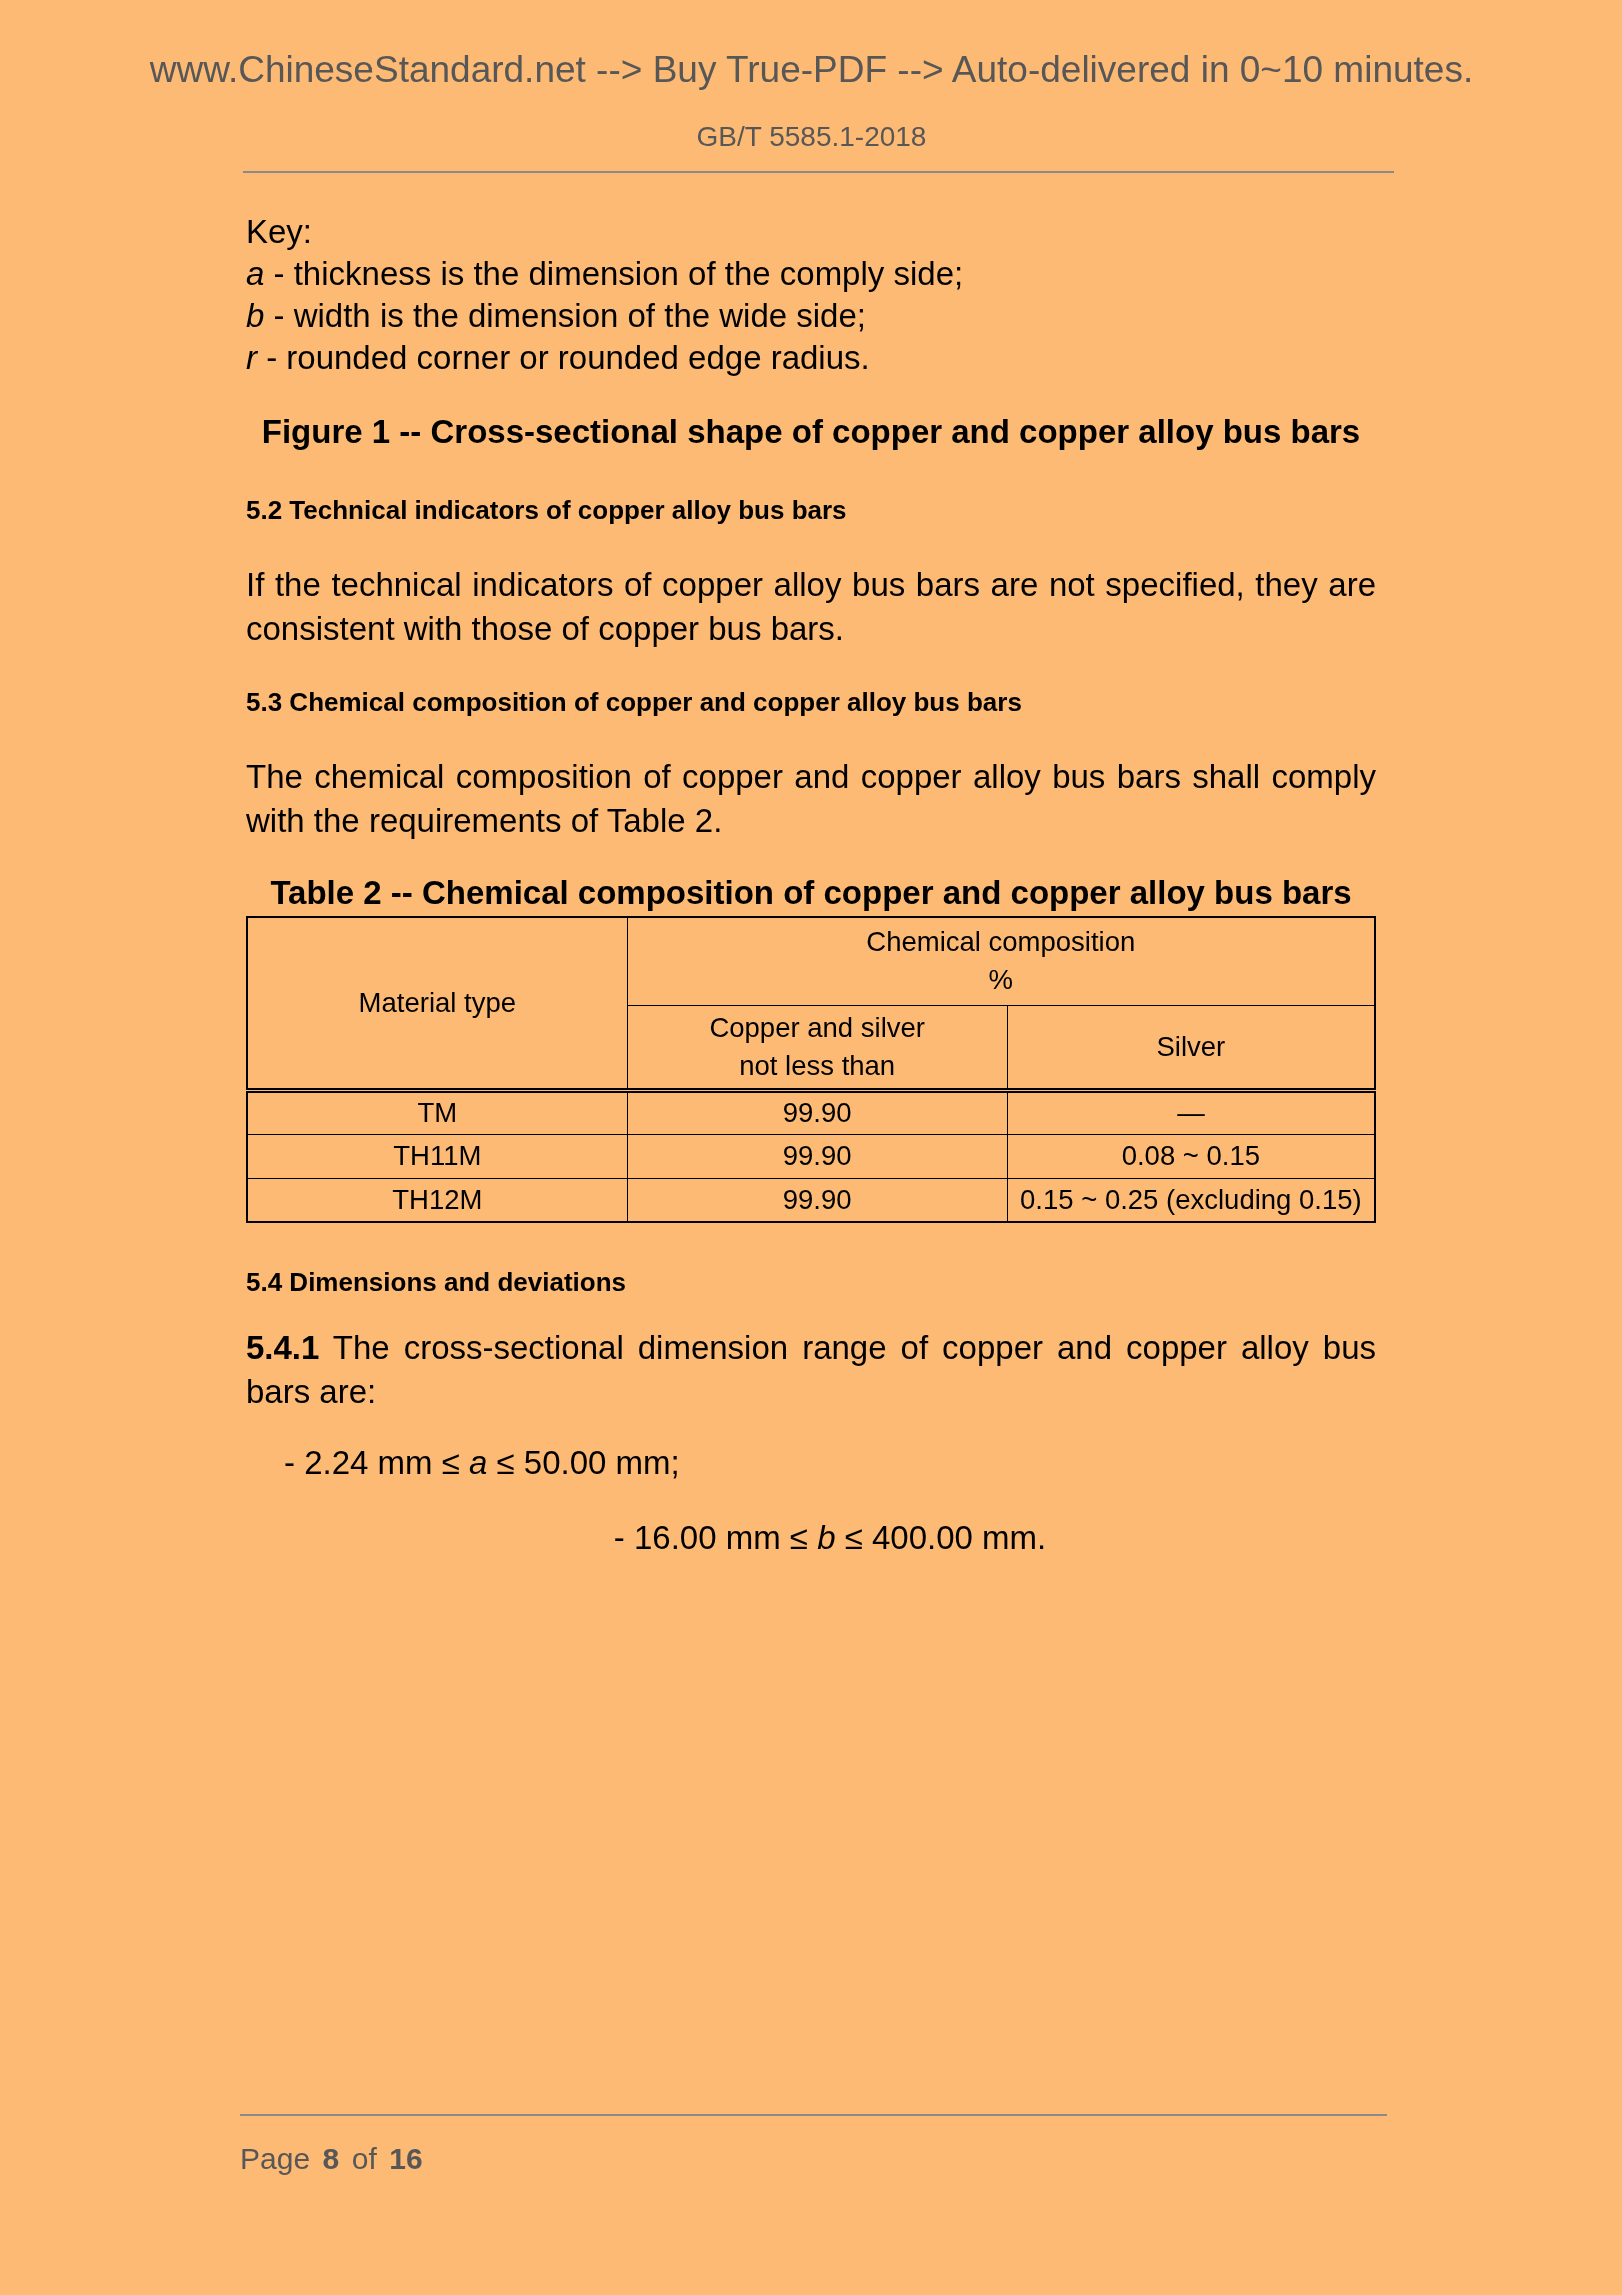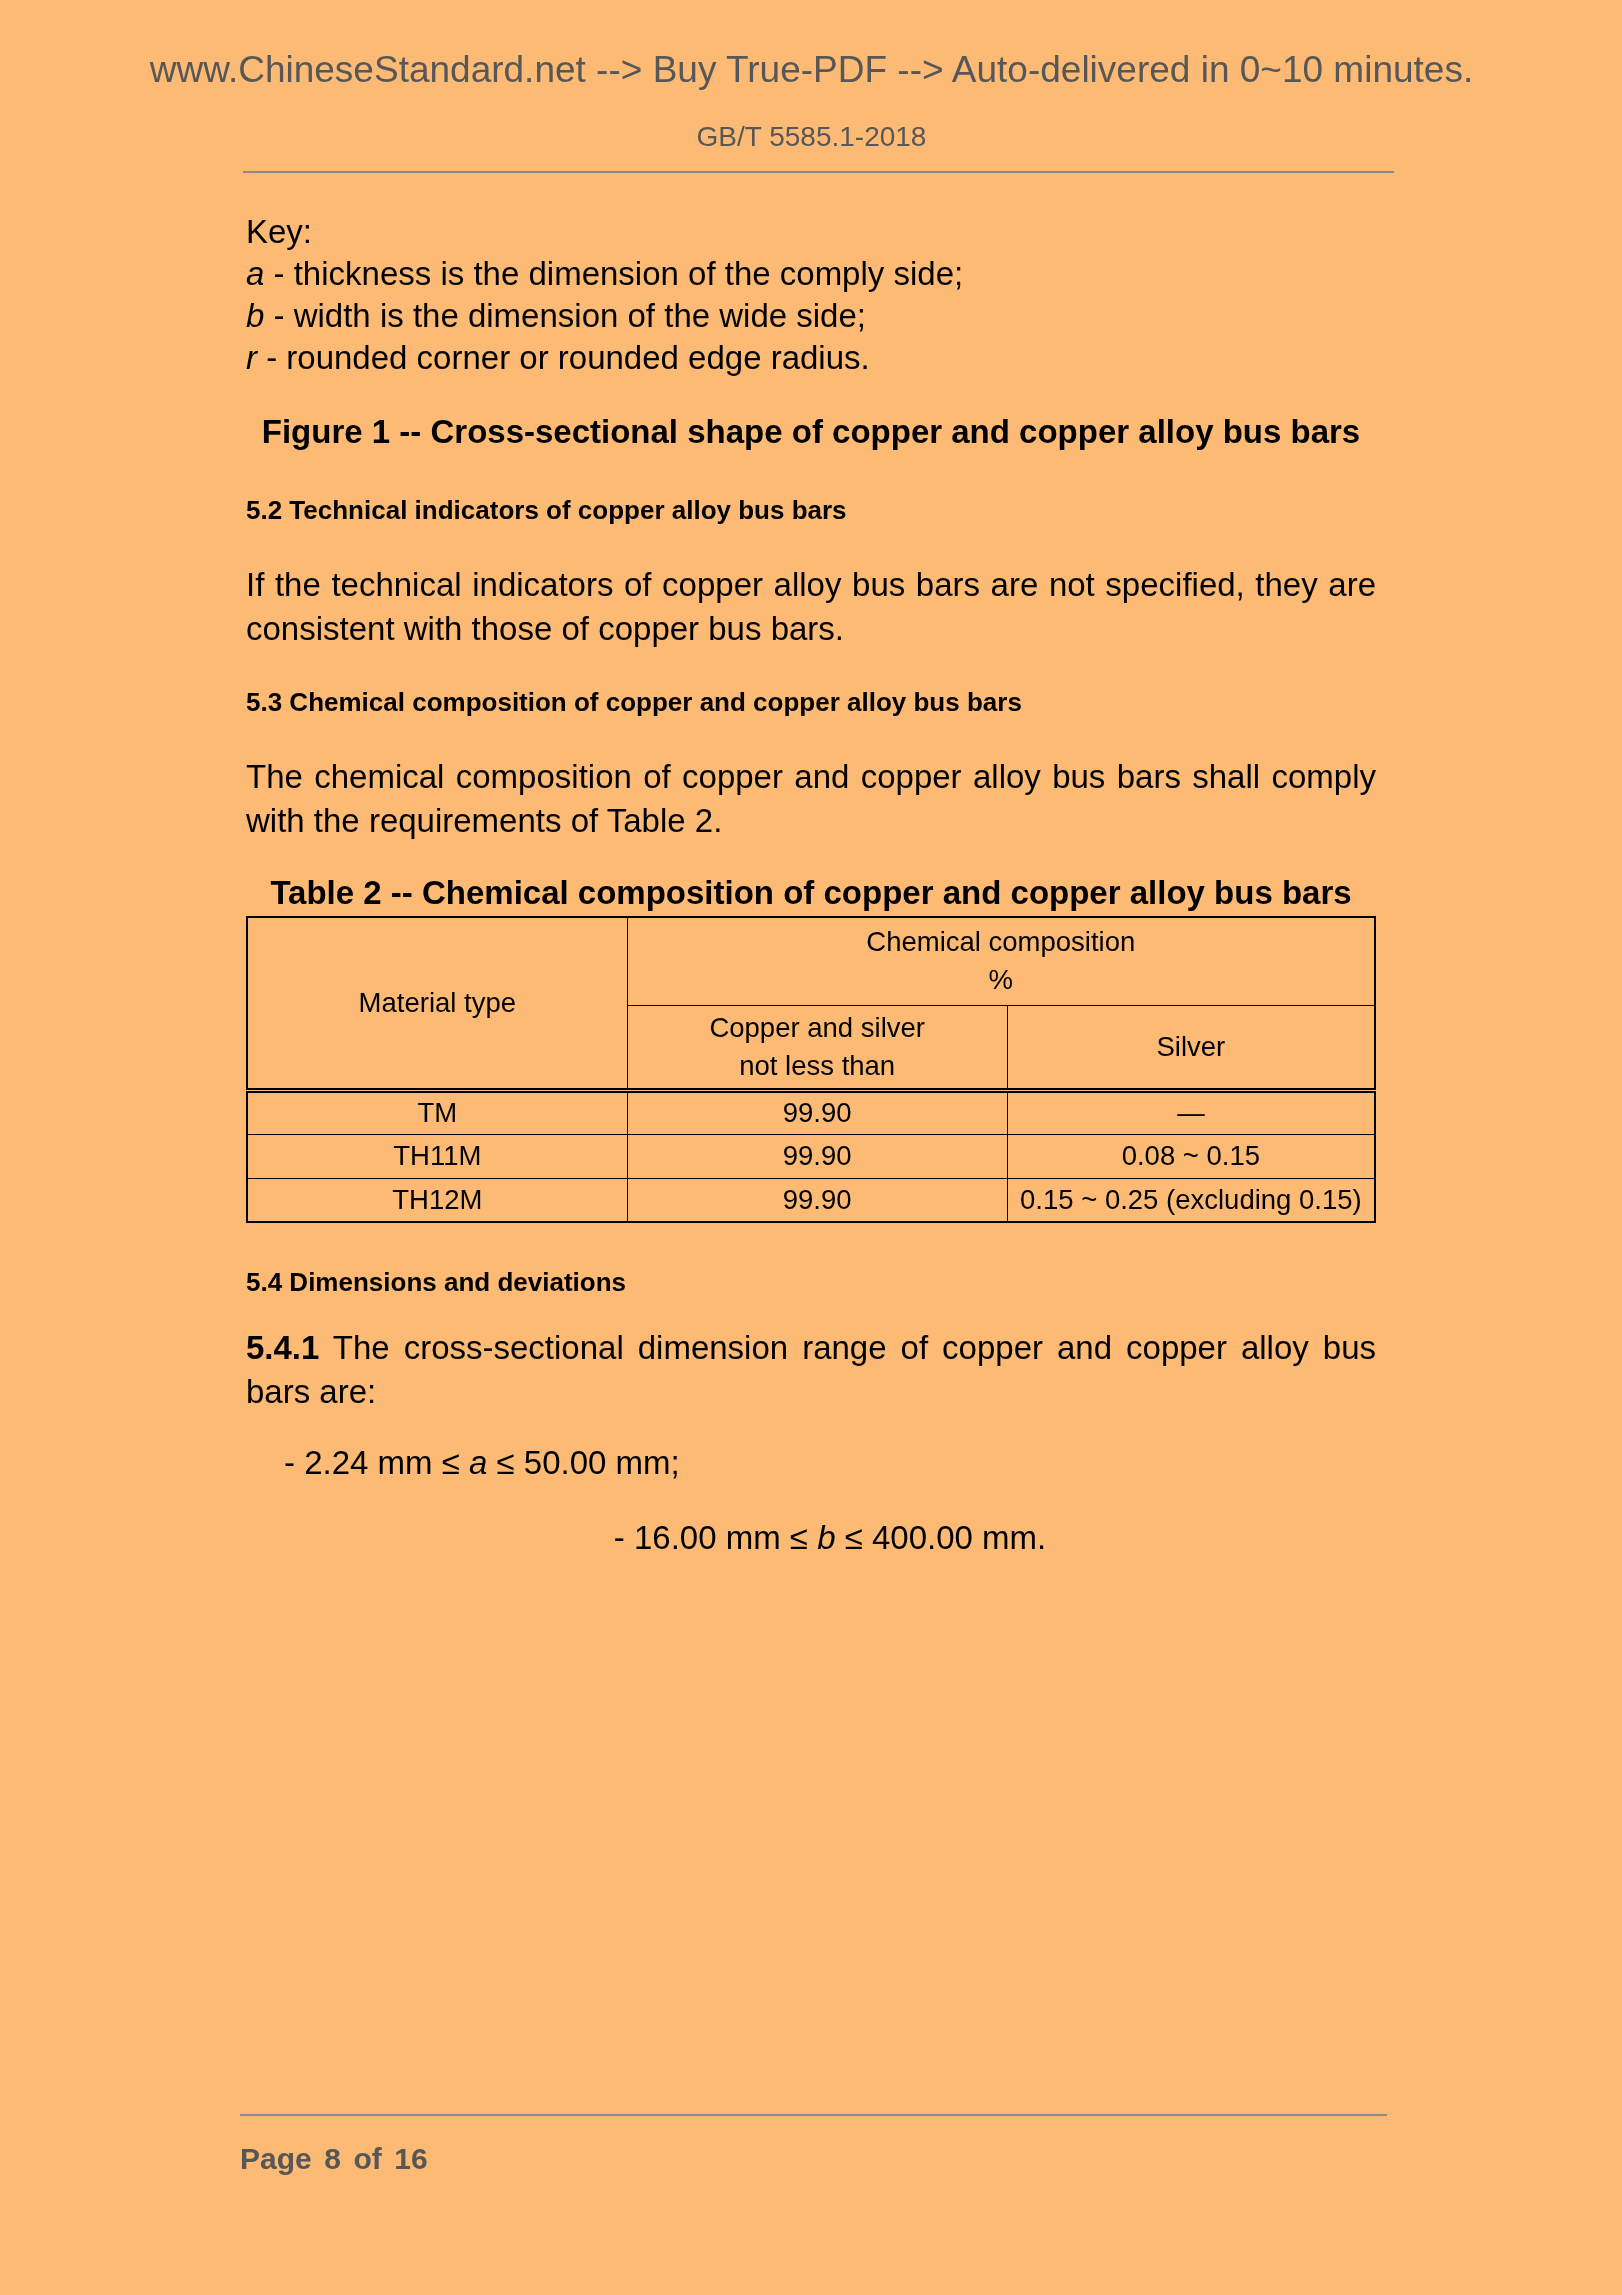--- a/index.html
+++ b/index.html
@@ -59,21 +59,21 @@
   .t2 tr.dr1 td{ border-top:5px double #000;text-align:center; }
   
   .footer{ position:absolute; left:240px; top:2114px; width:1147px; }
   .footer-rule{ border-top:2.5px solid #8a8a8a; height:0; }
   .footer-row{
     display:flex; justify-content:space-between; align-items:baseline;
     margin-top:25px; padding-right:98px;
     font-size:30px; color:#575757; line-height:1.2;
   }
   .f-link{ color:#575757; text-decoration:underline; text-underline-offset:5.8px; cursor:pointer; }
-  .f-right > *{ margin-left:12.5px;font-weight:bold; }
+  .f-right > *{ margin-left:12.5px; }
   .f-right > *:first-child{ margin-left:0; }
   .f-right b{ font-weight:bold; }
 </style>
 </head>
 <body>
 
 <div class="page">
 
   <div class="doc-header">
     <div class="banner">www.ChineseStandard.net --&gt; Buy True-PDF --&gt; Auto-delivered in 0~10 minutes.</div>

